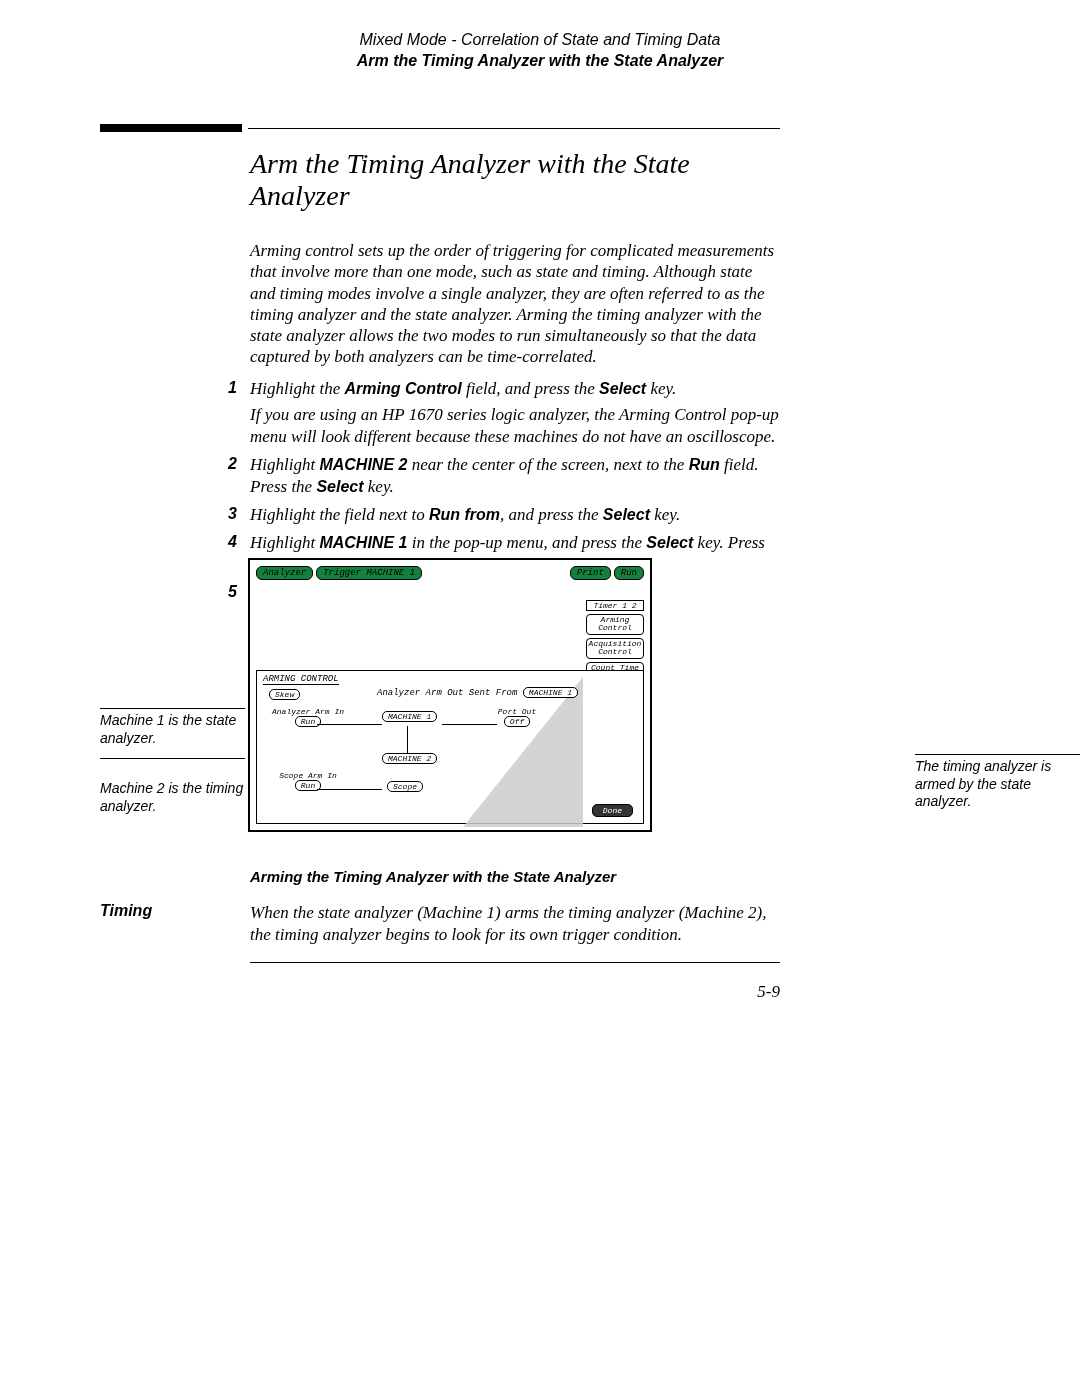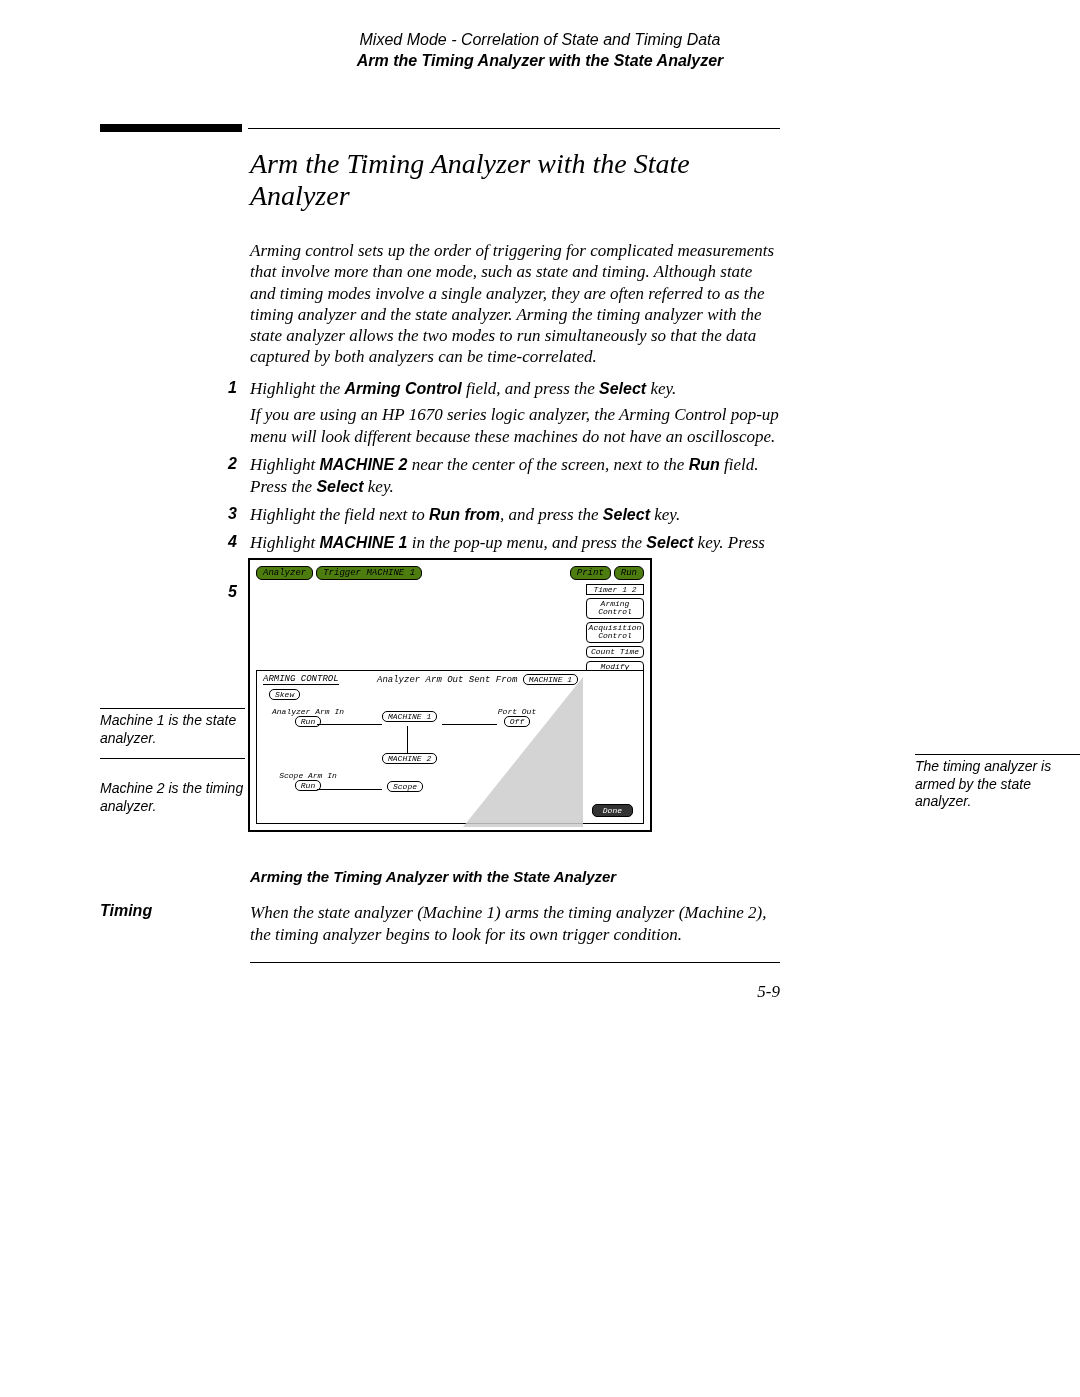--- a/index.html
+++ b/index.html
@@ -137,21 +137,21 @@
     position: absolute;
     top: 6px; left: 6px; right: 6px;
     display: flex;
     justify-content: space-between;
   }
   .ss-btn {
     border: 1px solid #000;
     border-radius: 6px;
     padding: 1px 6px;
     font-size: 9px;
-    background:#4d7c0f;
+    background:#15803d;
     white-space: nowrap;
   }
   .ss-btn-group { display:flex; gap:3px; }
   .ss-main {
     position: absolute;
     top: 28px; left: 6px; right: 70px;
     border: 1px solid #000;
     height: 78px;
     padding: 3px 4px;
   }
@@ -167,40 +167,41 @@
     padding: 1px 1px;
     margin-bottom: 3px;
     line-height:1.05;
   }
   .ss-timer {
     font-size:8px;
     border:1px solid #000;
     padding:0 2px;
     margin-bottom:3px;
     text-align:center;
+    margin-top:16px;
   }
   .sq {
     display:inline-block; width:12px; height:12px; border:1px solid #000;
     border-radius:3px; text-align:center; line-height:12px; font-size:8px;
     margin-right:4px;
     vertical-align:top;
   }
   
   .ss-lower {
     position: absolute;
     top: 110px; left: 6px; right: 6px; bottom: 6px;
     border: 1px solid #000;
     background:#fff;
   }
   .ll-title {
     position:absolute; top:3px; left:6px; font-size:9px;
     border-bottom:1px solid #000;
   }
   .ll-sent {
-    position:absolute; top:3px; left:120px; font-size:9px;
+    position:absolute; top:16px; left:120px; font-size:9px;
   }
   .llbtn {
     border:1px solid #000; border-radius:5px; padding:0 5px; font-size:8px;
     display:inline-block; background:#fff;
   }
   .ll-skew { position:absolute; top:18px; left:12px;}
   .ll-row { position:absolute; font-size:8px; }
   .ll-row .lbl { display:block; }
   .ll-m1 { top:36px; left:6px; width:90px; text-align:center;}
   .ll-m2 { top:82px; left:6px; width:90px; text-align:center;}

